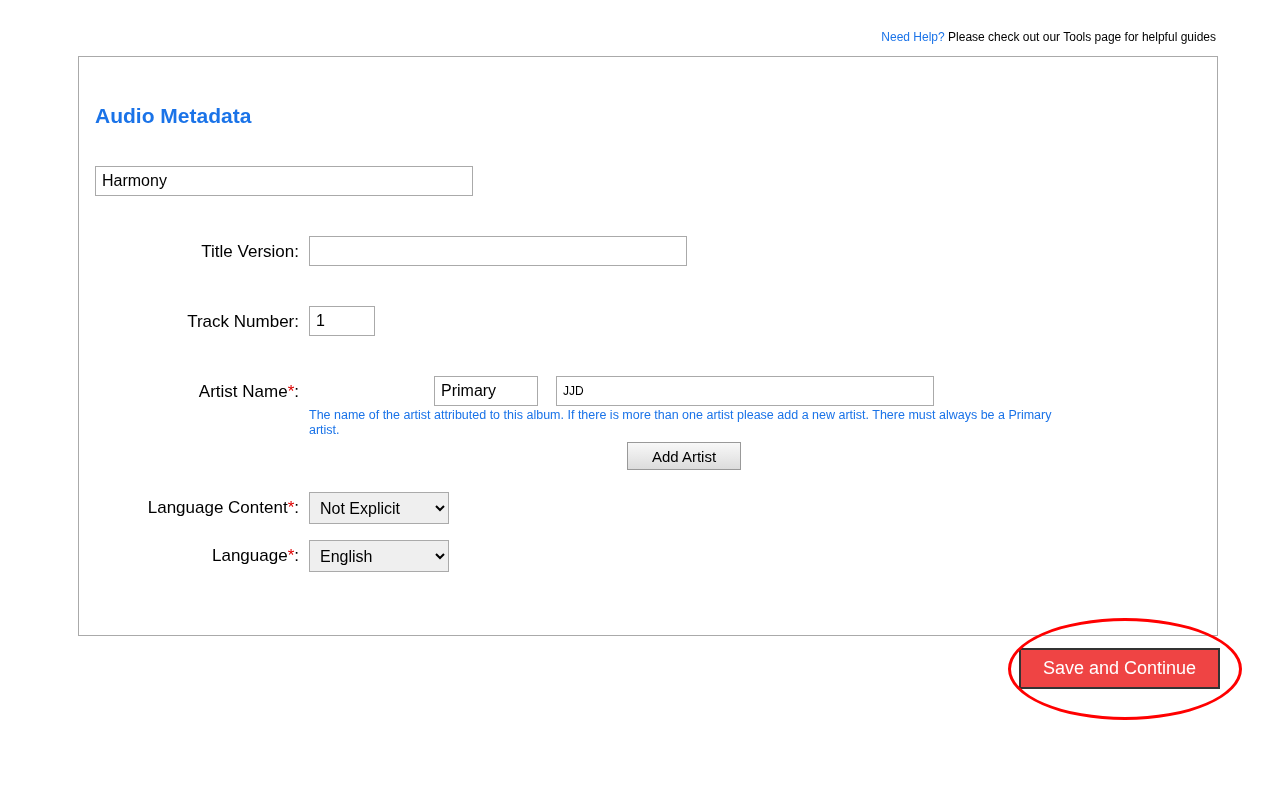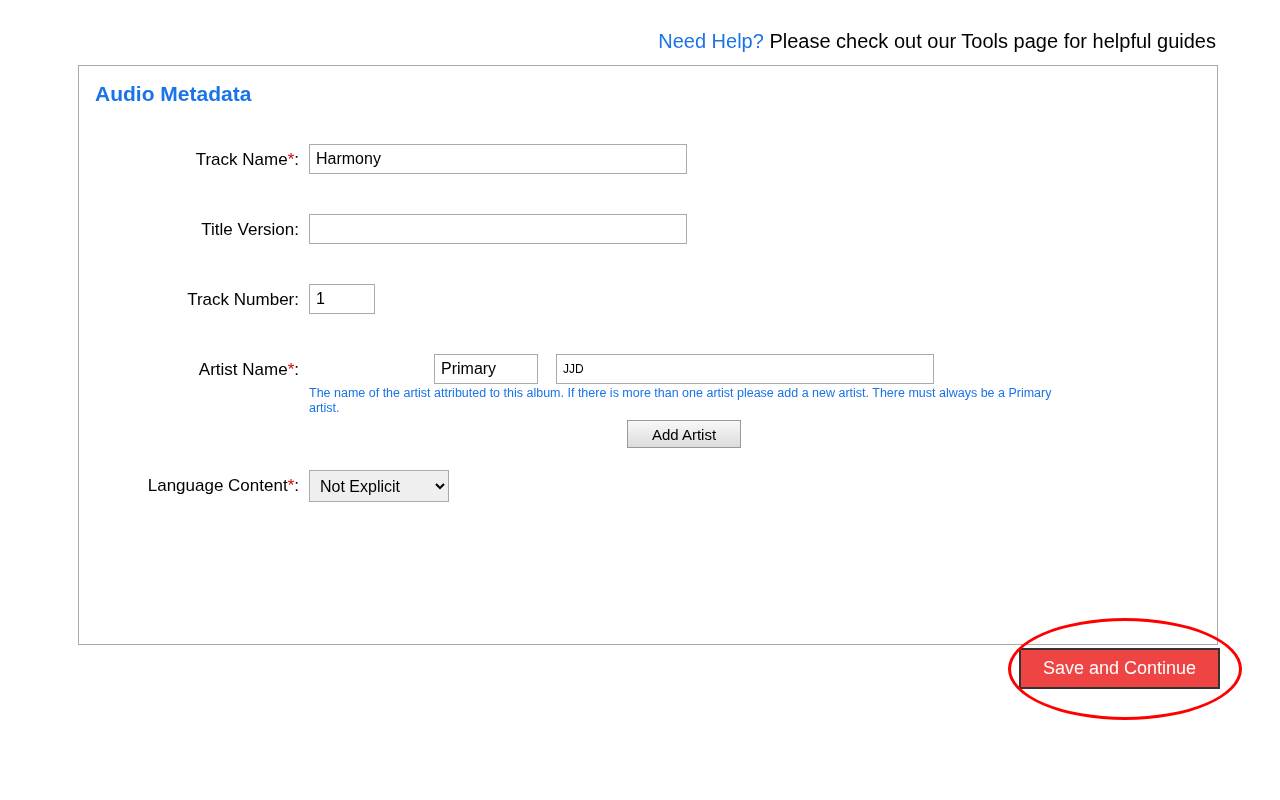--- a/index.html
+++ b/index.html
@@ -8,38 +8,39 @@
     font-size: 16px;
     color: #000;
     background: #fff;
     width: 1280px;
     height: 800px;
     position: relative;
   }
   .help-line {
     text-align: right;
     padding: 30px 64px 12px 0;
-    font-size: 20px;
+    font-size: 12px;
   }
   .help-link {
     color: #1a73e8;
     text-decoration: none;
   }
   .panel {
     margin: 0 62px 0 78px;
     border: 1px solid #aaa;
     padding: 16px 12px 50px 16px;
     min-height: 580px;
     position: relative;
   }
   .panel-title {
     color: #1a73e8;
     font-size: 21px;
     font-weight: bold;
     margin-bottom: 38px;
+    margin-top: 31px;
   }
   .field-row {
     display: flex;
     align-items: flex-start;
     margin-bottom: 6px;
   }
   .field-row.loose { margin-bottom: 40px; }
   .field-row.mid { margin-bottom: 22px; }
   .label-col {
     width: 214px;
@@ -113,23 +114,20 @@
 <body>
 
 <div class="help-line">
   <a href="#" class="help-link">Need Help?</a><span> Please check out our Tools page for helpful guides</span>
 </div>
 
 <div class="panel">
   <div class="panel-title">Audio Metadata</div>
 
   <div class="field-row loose">
-    <div class="label-col">
-      <span>Track Name</span><span class="req">*</span><span>:</span>
-    </div>
     <div class="input-col">
       <input type="text" class="text-input w-lg" value="Harmony" style="">
     </div>
   </div>
 
   <div class="field-row loose">
     <div class="label-col">
       <span>Title Version</span><span>:</span>
     </div>
     <div class="input-col">
@@ -164,19 +162,29 @@
     <div class="label-col">
       <span>Language Content</span><span class="req">*</span><span>:</span>
     </div>
     <div class="input-col">
       <select class="text-input">
         <option>Not Explicit</option>
       </select>
     </div>
   </div>
 
+  <div class="field-row">
+    <div class="label-col">
+      <span>Language</span><span class="req">*</span><span>:</span>
+    </div>
+    <div class="input-col">
+      <select class="text-input">
+        <option>English</option>
+      </select>
+    </div>
+  </div>
 
 </div>
 
 <div class="save-wrap">
   <button class="btn-primary">Save and Continue</button>
 </div>
 <div class="circle"></div>
 
 </body></html>

